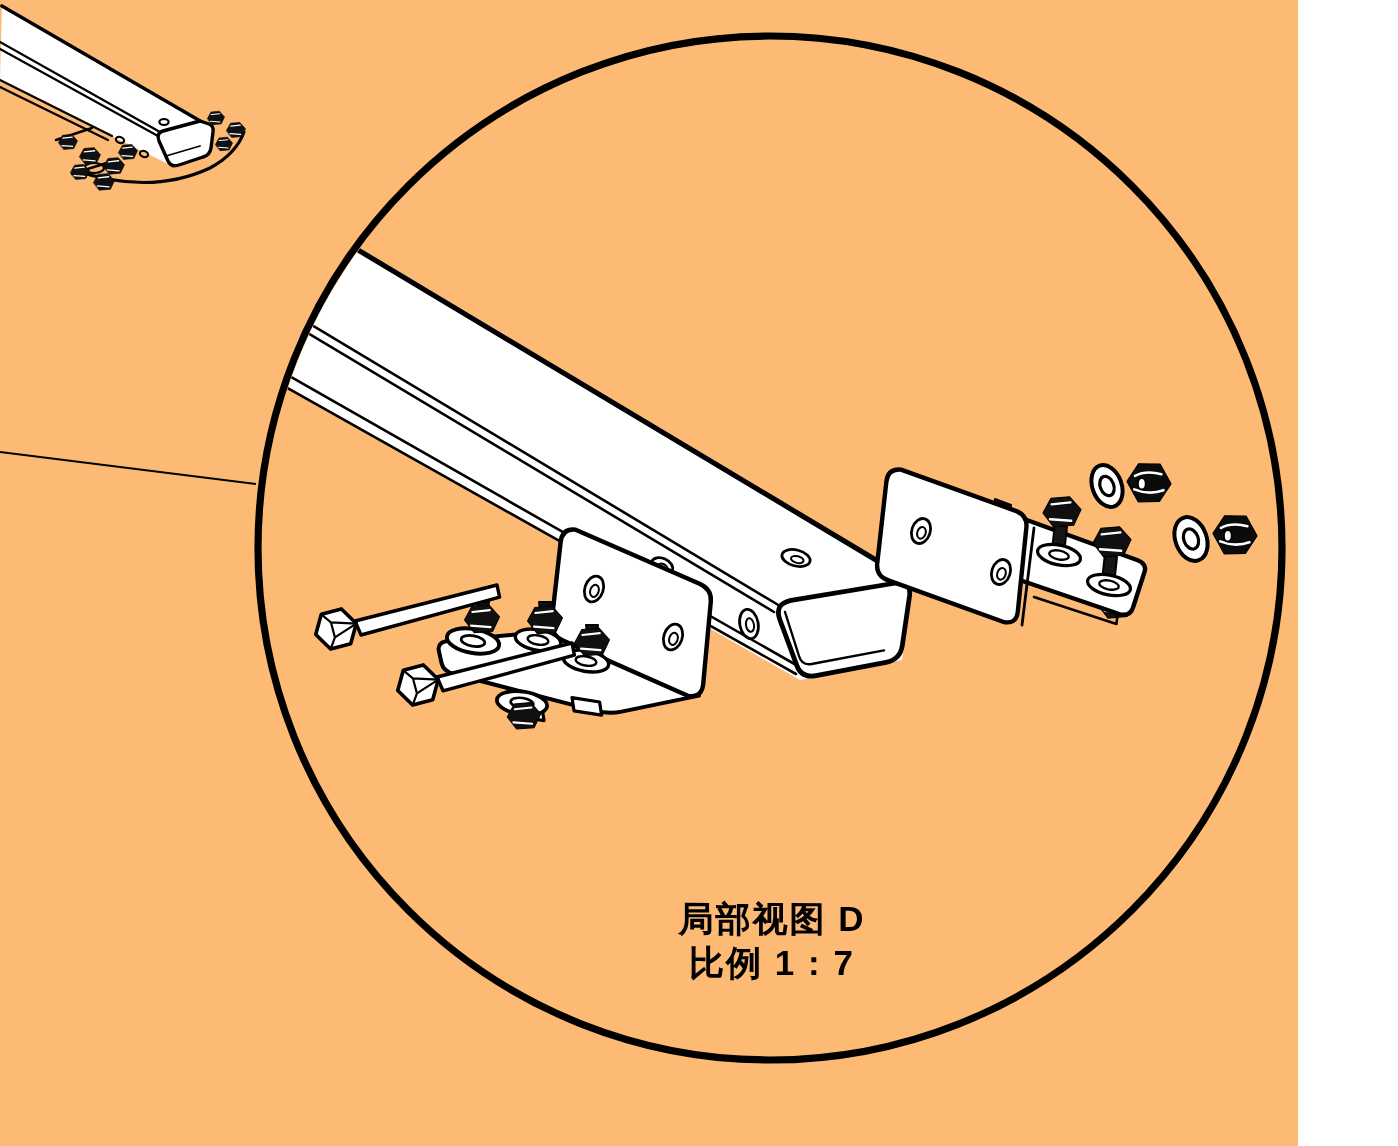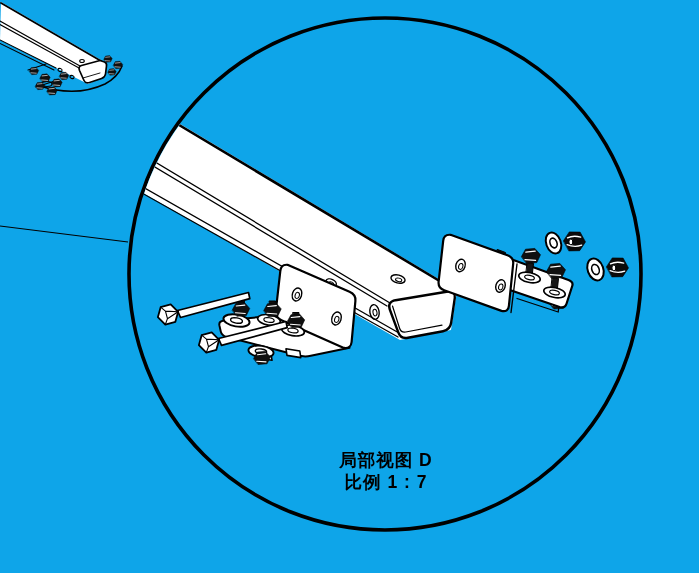--- a/index.html
+++ b/index.html
@@ -1,16 +1,16 @@
 <!DOCTYPE html>
 <html><head>
 <meta charset="utf-8">
 <style>
   html,body{margin:0;padding:0;background:#ffffff;}
-  .stage{width:699px;height:573px;background:#0ea5e9;position:relative;overflow:hidden;
+  .stage{width:649px;height:573px;background:#fdba74;position:relative;overflow:hidden;
          font-family:"Liberation Sans", sans-serif;text-align:center;}
   svg{display:block;}
   text.cad-label{font-family:"Liberation Sans","DejaVu Sans",sans-serif;
                  font-weight:bold;font-size:17.5px;fill:#000;letter-spacing:1px;}
   [data-interactable]{outline:none;}
 </style>
 </head>
 <body>
 
 <div class="stage" data-interactable="false">

